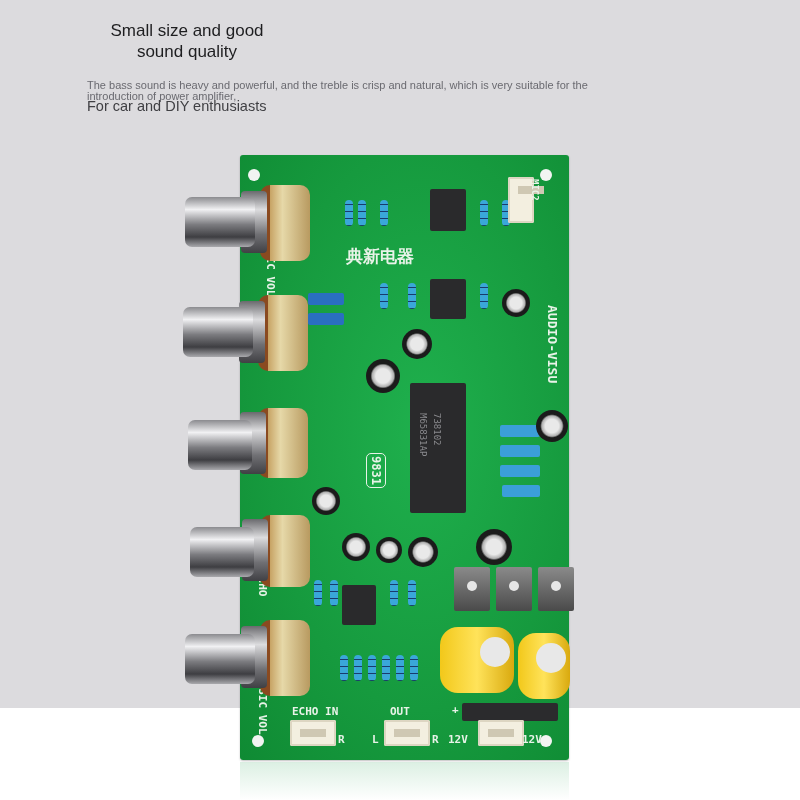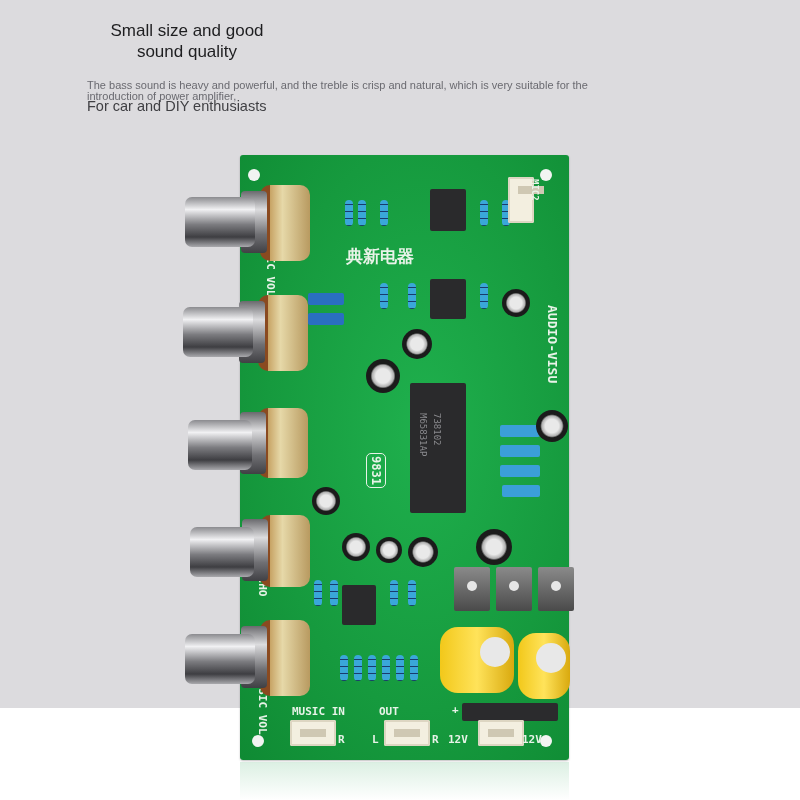--- a/index.html
+++ b/index.html
@@ -112,23 +112,23 @@
   <div class="connector" style="left:144px;top:565px"></div>
   <div class="connector" style="left:238px;top:565px"></div>
 
   <div class="silk" style="left:106px;top:90px;font-size:17px;font-family:'DejaVu Sans',sans-serif">典新电器</div>
   <div class="silk vert" style="left:305px;top:150px;font-size:13px">AUDIO-VISU</div>
   <div class="silk vert" style="left:290px;top:24px;font-size:9px">MIC2</div>
   <div class="silk vert" style="left:126px;top:298px;font-size:12px;border:1px solid #e8f3e8;border-radius:5px;padding:2px">9831</div>
   <div class="silk vert" style="left:24px;top:95px">MIC VOL</div>
   <div class="silk vert" style="left:16px;top:415px">ECHO</div>
   <div class="silk vert" style="left:16px;top:520px">MUSIC VOL</div>
-  <div class="silk" style="left:52px;top:550px">MUSIC IN</div>
+  <div class="silk" style="left:52px;top:550px">ECHO IN</div>
   <div class="silk" style="left:98px;top:578px">R</div>
-  <div class="silk" style="left:139px;top:550px">OUT</div>
+  <div class="silk" style="left:150px;top:550px">OUT</div>
   <div class="silk" style="left:132px;top:578px">L</div>
   <div class="silk" style="left:192px;top:578px">R</div>
   <div class="silk" style="left:208px;top:578px">12V</div>
   <div class="silk" style="left:282px;top:578px">12V</div>
   <div class="silk" style="left:212px;top:548px">+</div>
 </div>
 
 <div class="pot" style="left:185px;top:185px">
   <div class="body-pot" style="left:75px;top:0"></div>
   <div class="collar" style="left:56px;top:6px"></div>

